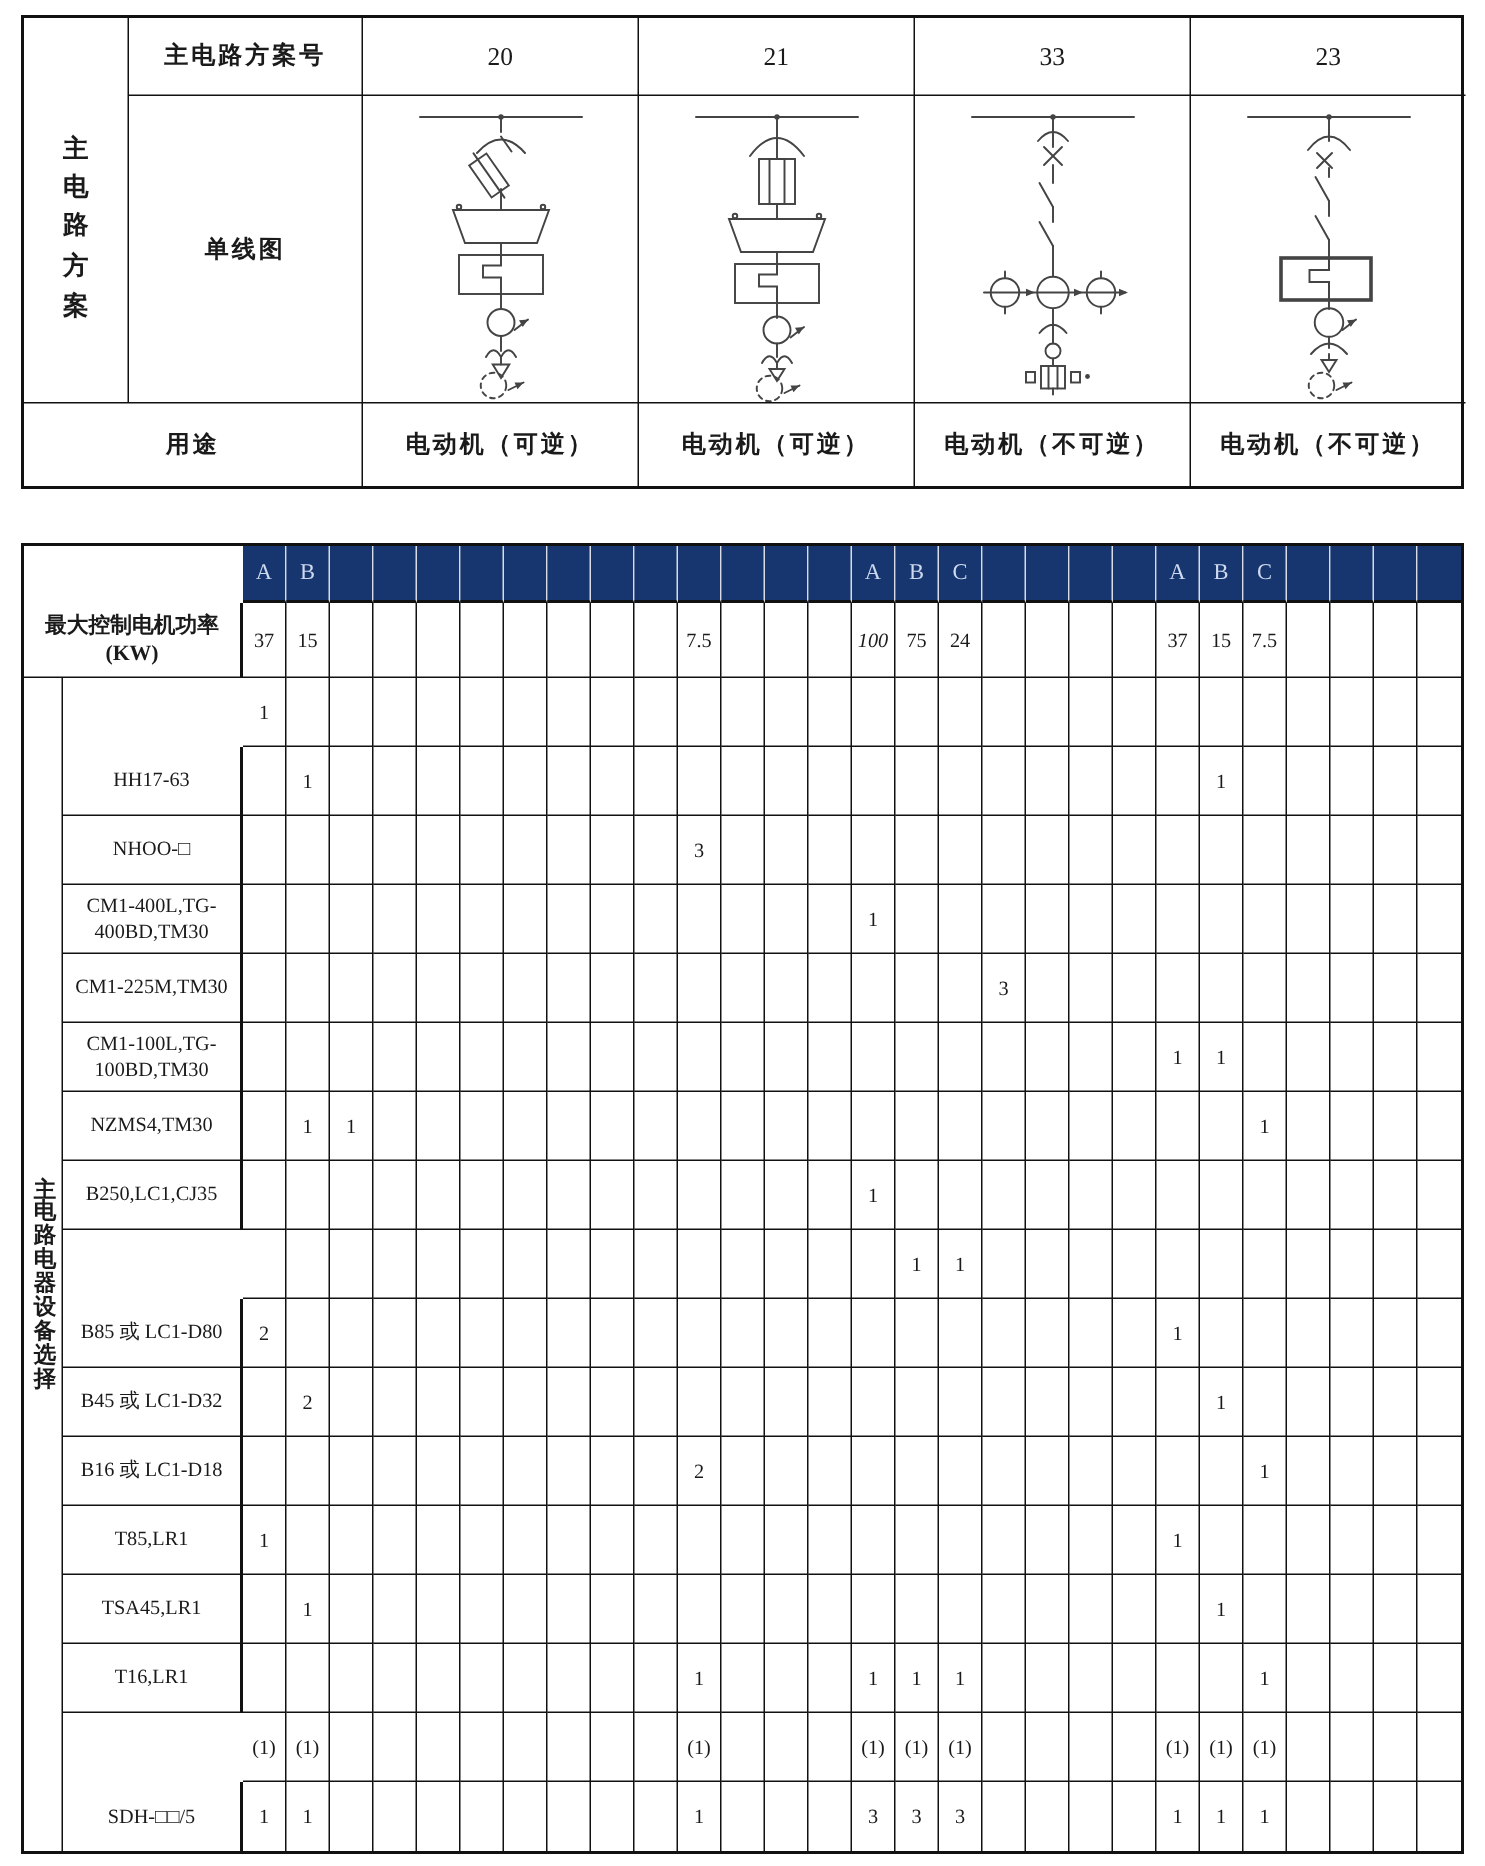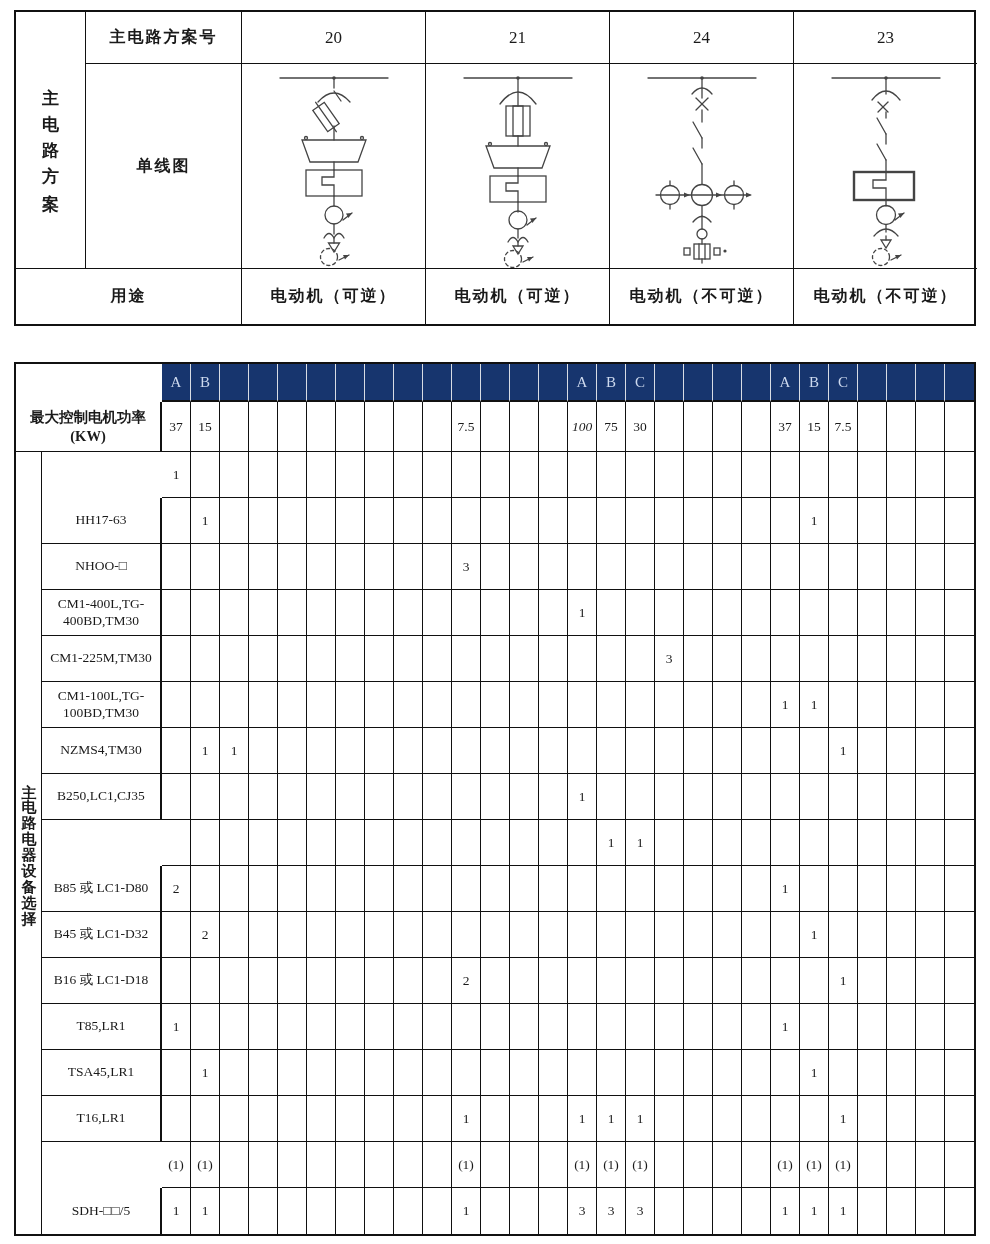--- a/index.html
+++ b/index.html
@@ -80,21 +80,21 @@
 <body>
 
 <div class="top-table">
 
   <div class="tt-cell corner-label v-text br">主电路方案</div>
 
   <div class="tt-cell cjk-bold br bb" style="grid-row:1;grid-column:2;">主电路方案号</div>
 
   <div class="tt-cell scheme-num br bb" style="grid-row:1;grid-column:3;">20</div>
   <div class="tt-cell scheme-num br bb" style="grid-row:1;grid-column:4;">21</div>
-  <div class="tt-cell scheme-num br bb" style="grid-row:1;grid-column:5;">24</div>
+  <div class="tt-cell scheme-num br bb" style="grid-row:1;grid-column:5;">33</div>
   <div class="tt-cell scheme-num bb" style="grid-row:1;grid-column:6;">23</div>
 
   <div class="tt-cell cjk-bold br" style="grid-row:2;grid-column:2;">单线图</div>
 
   <div class="tt-cell diag-cell br" style="grid-row:2;grid-column:3;">
     <svg width="183" height="204" viewBox="0 0 183 204">
       <g stroke="#444" stroke-width="1.3" fill="none" stroke-linecap="round">
         <line x1="38" y1="14" x2="146" y2="14"></line>
           <circle cx="92" cy="14" r="1.8" fill="#444" stroke="none"></circle>
         <line x1="92" y1="14" x2="92" y2="24"></line>
@@ -278,21 +278,21 @@
     <div class="d-cell" style="grid-area: 2 / 9;"></div>
     <div class="d-cell" style="grid-area: 2 / 10;"></div>
     <div class="d-cell" style="grid-area: 2 / 11;"></div>
     <div class="d-cell" style="grid-area: 2 / 12;"></div>
     <div class="d-cell" style="grid-area: 2 / 13;">7.5</div>
     <div class="d-cell" style="grid-area: 2 / 14;"></div>
     <div class="d-cell" style="grid-area: 2 / 15;"></div>
     <div class="d-cell" style="grid-area: 2 / 16;"></div>
     <div class="d-cell" style="grid-area: 2 / 17; font-style: italic;">100</div>
     <div class="d-cell" style="grid-area: 2 / 18;">75</div>
-    <div class="d-cell" style="grid-area: 2 / 19;">30</div>
+    <div class="d-cell" style="grid-area: 2 / 19;">24</div>
     <div class="d-cell" style="grid-area: 2 / 20;"></div>
     <div class="d-cell" style="grid-area: 2 / 21;"></div>
     <div class="d-cell" style="grid-area: 2 / 22;"></div>
     <div class="d-cell" style="grid-area: 2 / 23;"></div>
     <div class="d-cell" style="grid-area: 2 / 24;">37</div>
     <div class="d-cell" style="grid-area: 2 / 25;">15</div>
     <div class="d-cell" style="grid-area: 2 / 26;">7.5</div>
     <div class="d-cell" style="grid-area: 2 / 27;"></div>
     <div class="d-cell" style="grid-area: 2 / 28;"></div>
     <div class="d-cell" style="grid-area: 2 / 29;"></div>

